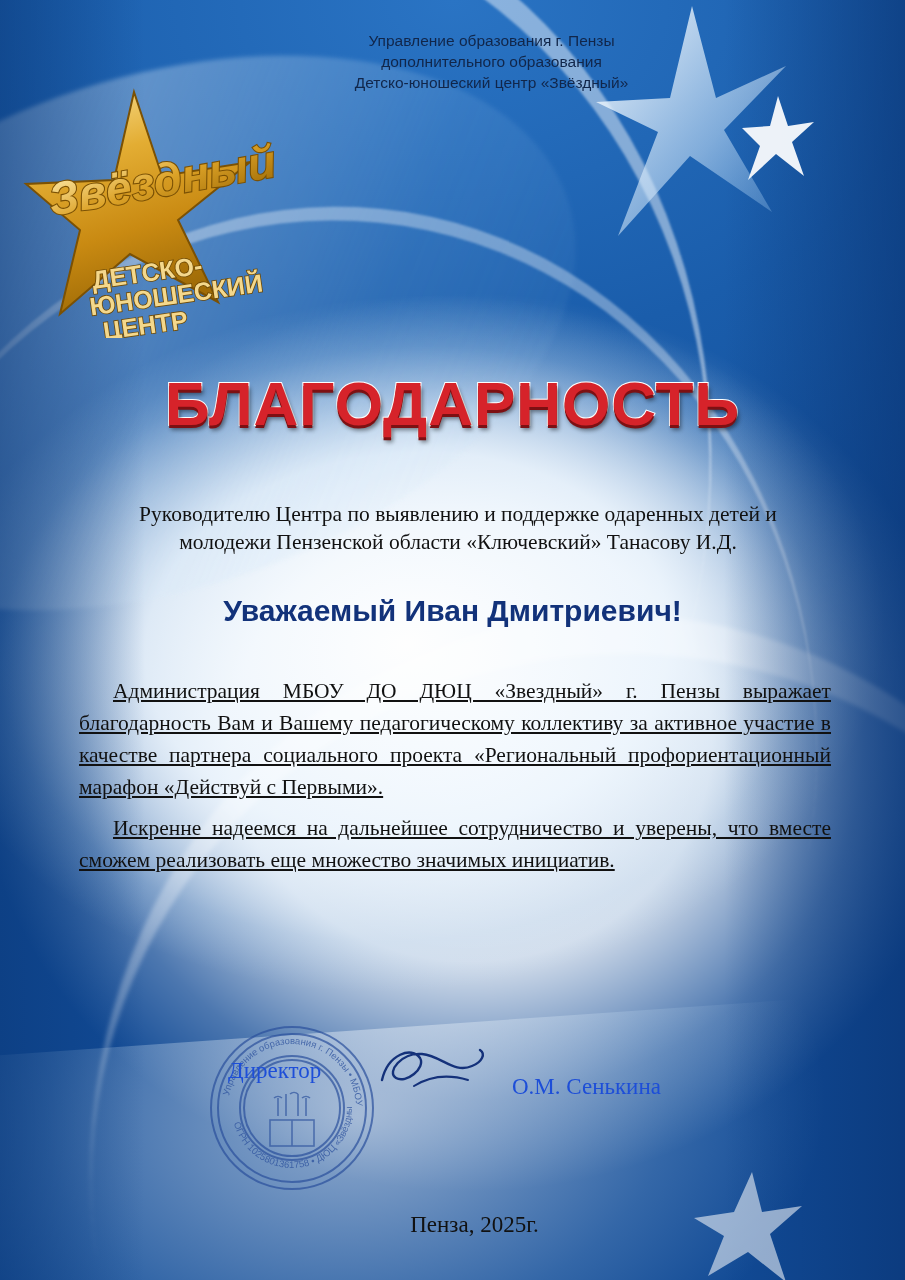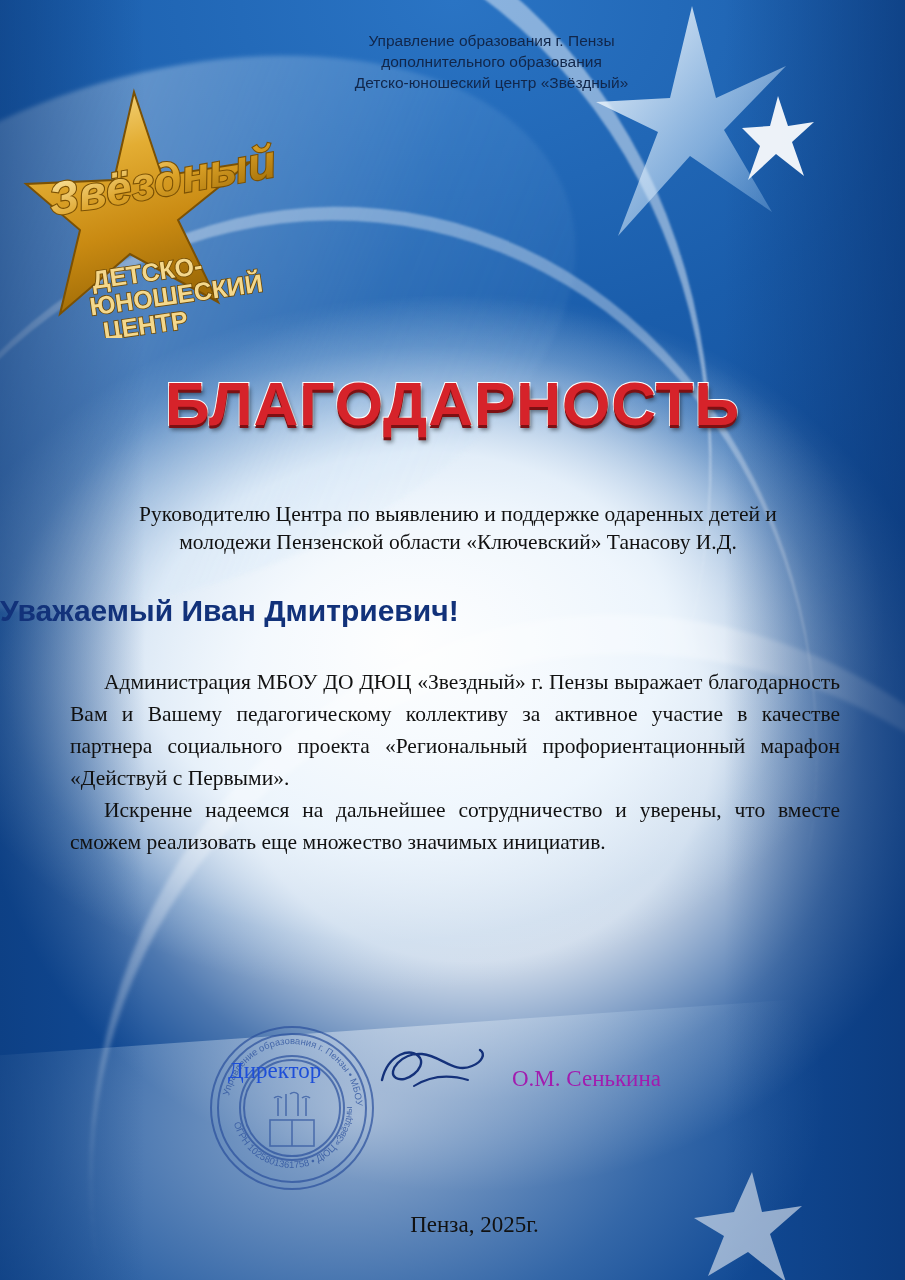--- a/index.html
+++ b/index.html
@@ -170,41 +170,42 @@
     font-size: 21.5px;
     line-height: 28px;
     color: #111111;
     z-index: 8;
   }
   .salutation {
     position: absolute;
     top: 594px;
     left: 0;
     right: 0;
-    text-align: left;
+    text-align: center;
     font-family: "Liberation Sans", sans-serif;
     font-weight: bold;
     font-size: 30px;
     color: #12327a;
     z-index: 8;
   }
   .body-text {
     position: absolute;
     top: 666px;
     left: 70px;
     width: 770px;
     font-size: 21.5px;
     line-height: 32px;
     color: #111111;
     text-align: justify;
     z-index: 8;
   }
   .body-text p {
-    margin: 0;
+    margin: 9px;
     text-indent: 34px;
+    text-decoration: underline;
   }
 
   
   .sign-row {
     position: absolute;
     top: 1052px;
     left: 0;
     right: 0;
     height: 46px;
     z-index: 9;
@@ -212,23 +213,23 @@
   .sign-title {
     position: absolute;
     left: 228px;
     top: 6px;
     font-size: 23px;
     color: #1d4ed8;
   }
   .sign-name {
     position: absolute;
     left: 512px;
-    top: 14px;
+    top: 22px;
     font-size: 23px;
-    color: #a21caf;
+    color: #1d4ed8;
   }
   .signature-mark {
     position: absolute;
     left: 368px;
     top: -12px;
     width: 130px;
     height: 56px;
   }
   .stamp {
     position: absolute;

